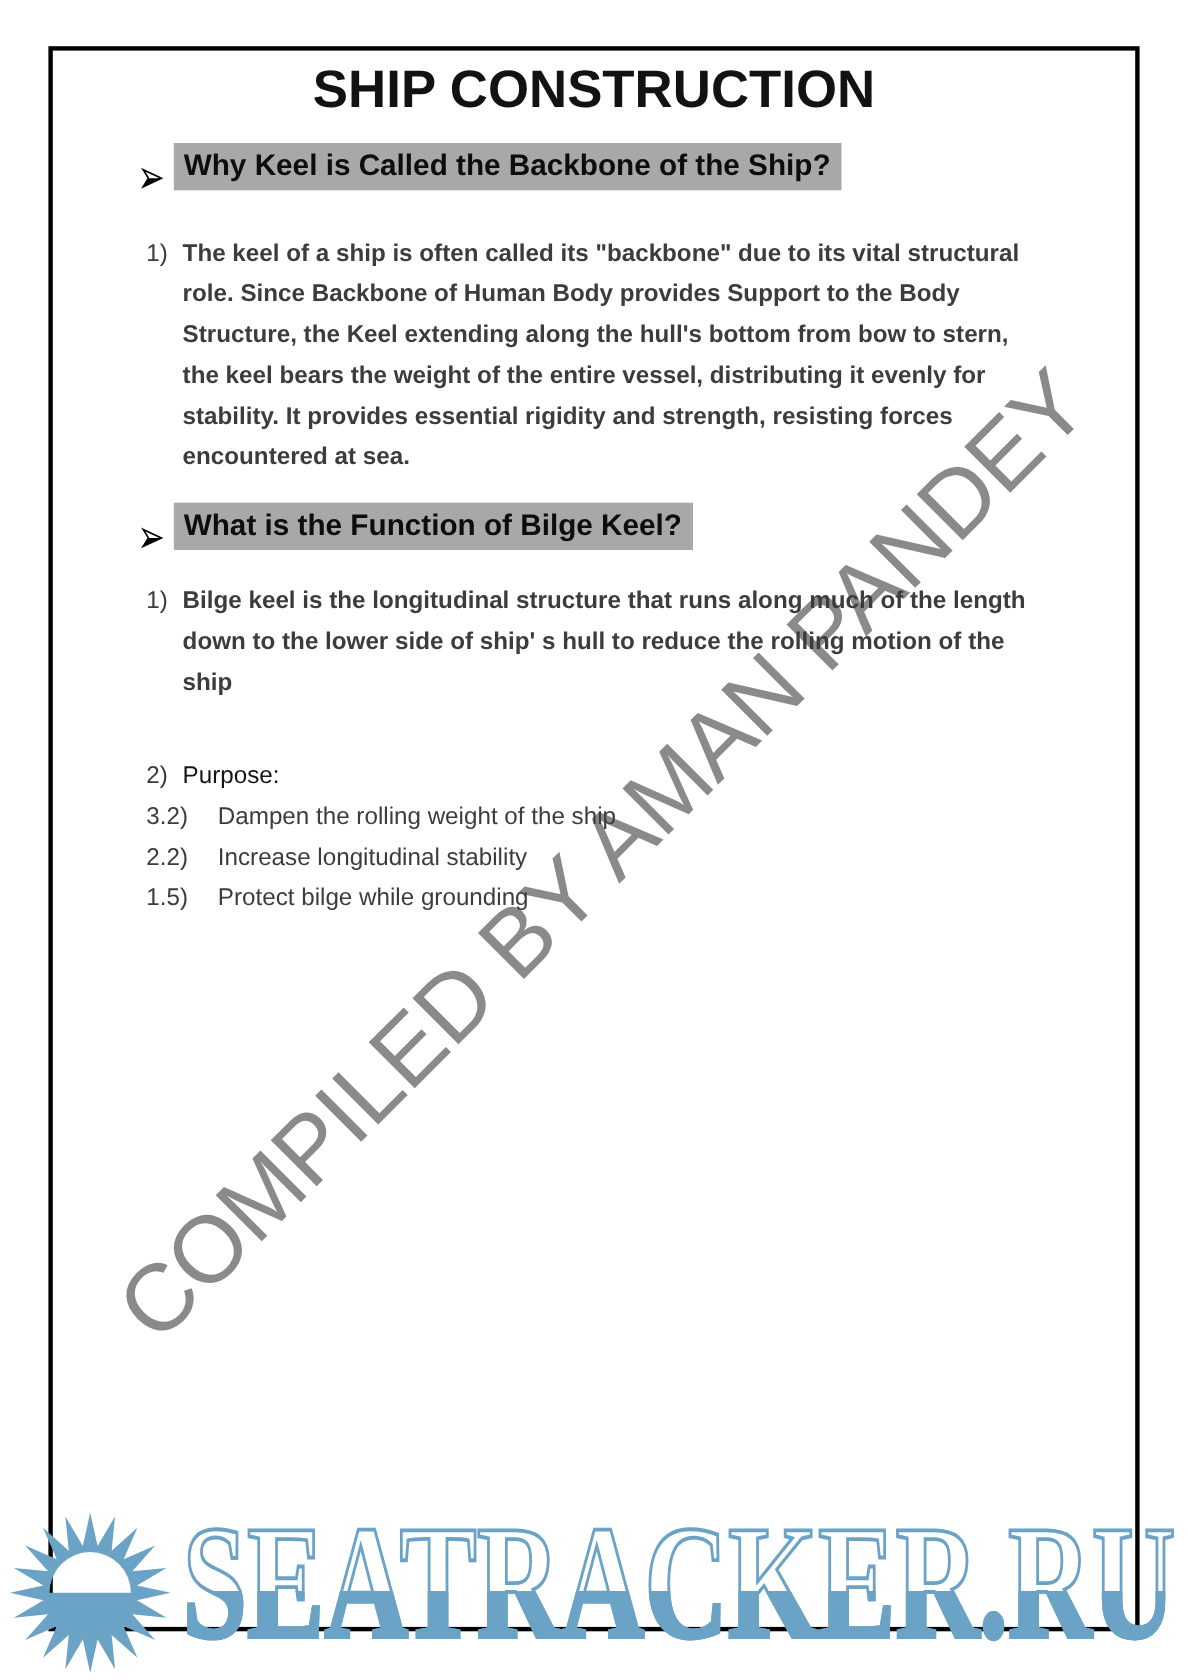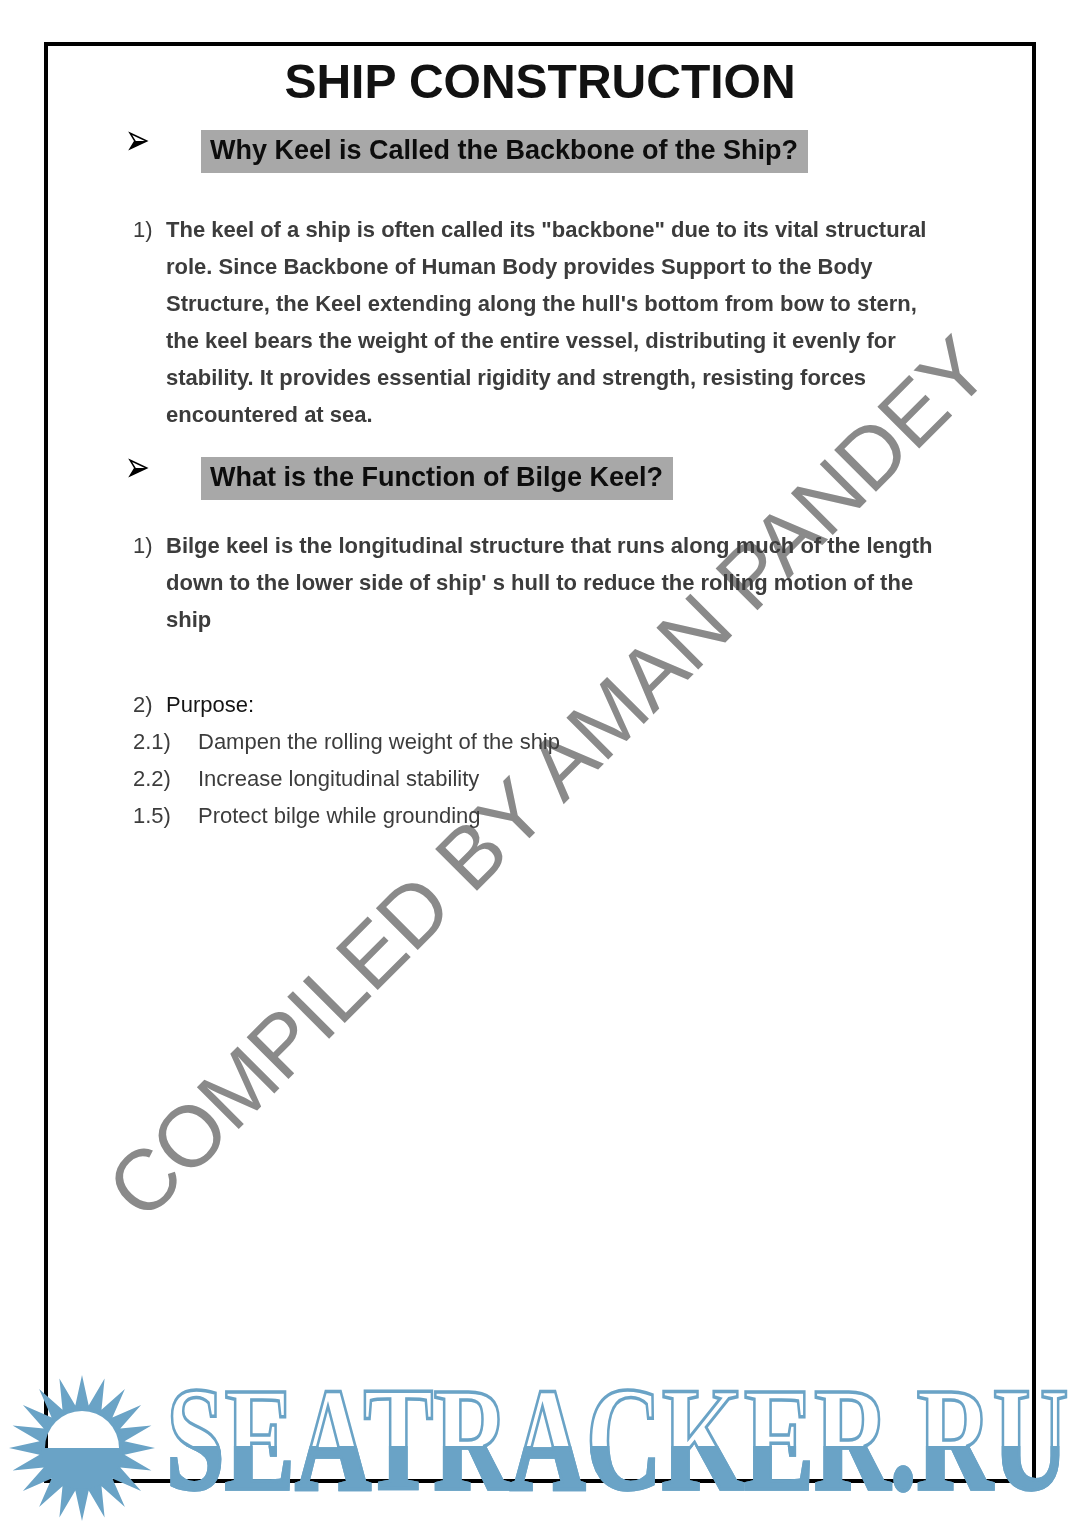--- a/index.html
+++ b/index.html
@@ -26,21 +26,21 @@
     z-index:2;pointer-events:none;
   }
 
   .content{position:absolute;inset:0;z-index:1;}
 
   .title{
     position:absolute;left:0;top:54px;width:1080px;text-align:center;
     font-size:48px;font-weight:bold;color:#121212;letter-spacing:0px;margin:0;
   }
 
-  .heading-row{position:absolute;display:flex;align-items:flex-start;gap:43px;}
+  .heading-row{position:absolute;display:flex;align-items:flex-end;}
   .heading-row .arrow{width:22px;height:22px;margin-right:8px;flex:0 0 auto;display:block;}
   .hl{
     background:var(--highlight,#a8a8a8);
     font-size:27px;font-weight:bold;color:#0d0d0d;
     padding:5px 10px 7px 9px;line-height:31px;white-space:nowrap;
   }
   .h1-row{left:128px;top:130px;}
   .h2-row{left:128px;top:457px;}
 
   .body-block{position:absolute;left:133px;font-size:22px;line-height:37px;color:var(--body-color,#3c3c3c);}
@@ -111,21 +111,21 @@
         <div class="txt">Bilge keel is the longitudinal structure that runs along much of the length down to the lower side of ship' s hull to reduce the rolling motion of the ship</div>
       </div>
     </div>
 
     <div class="body-block list2">
       <div class="row">
         <span class="marker m-main">2)</span>
         <div class="txt-short bold">Purpose:</div>
       </div>
       <div class="row">
-        <span class="marker m-sub">2.1)</span>
+        <span class="marker m-sub">3.2)</span>
         <div class="txt-short">Dampen the rolling weight of the ship</div>
       </div>
       <div class="row">
         <span class="marker m-sub">2.2)</span>
         <div class="txt-short">Increase longitudinal stability</div>
       </div>
       <div class="row">
         <span class="marker m-sub">1.5)</span>
         <div class="txt-short">Protect bilge while grounding</div>
       </div>

